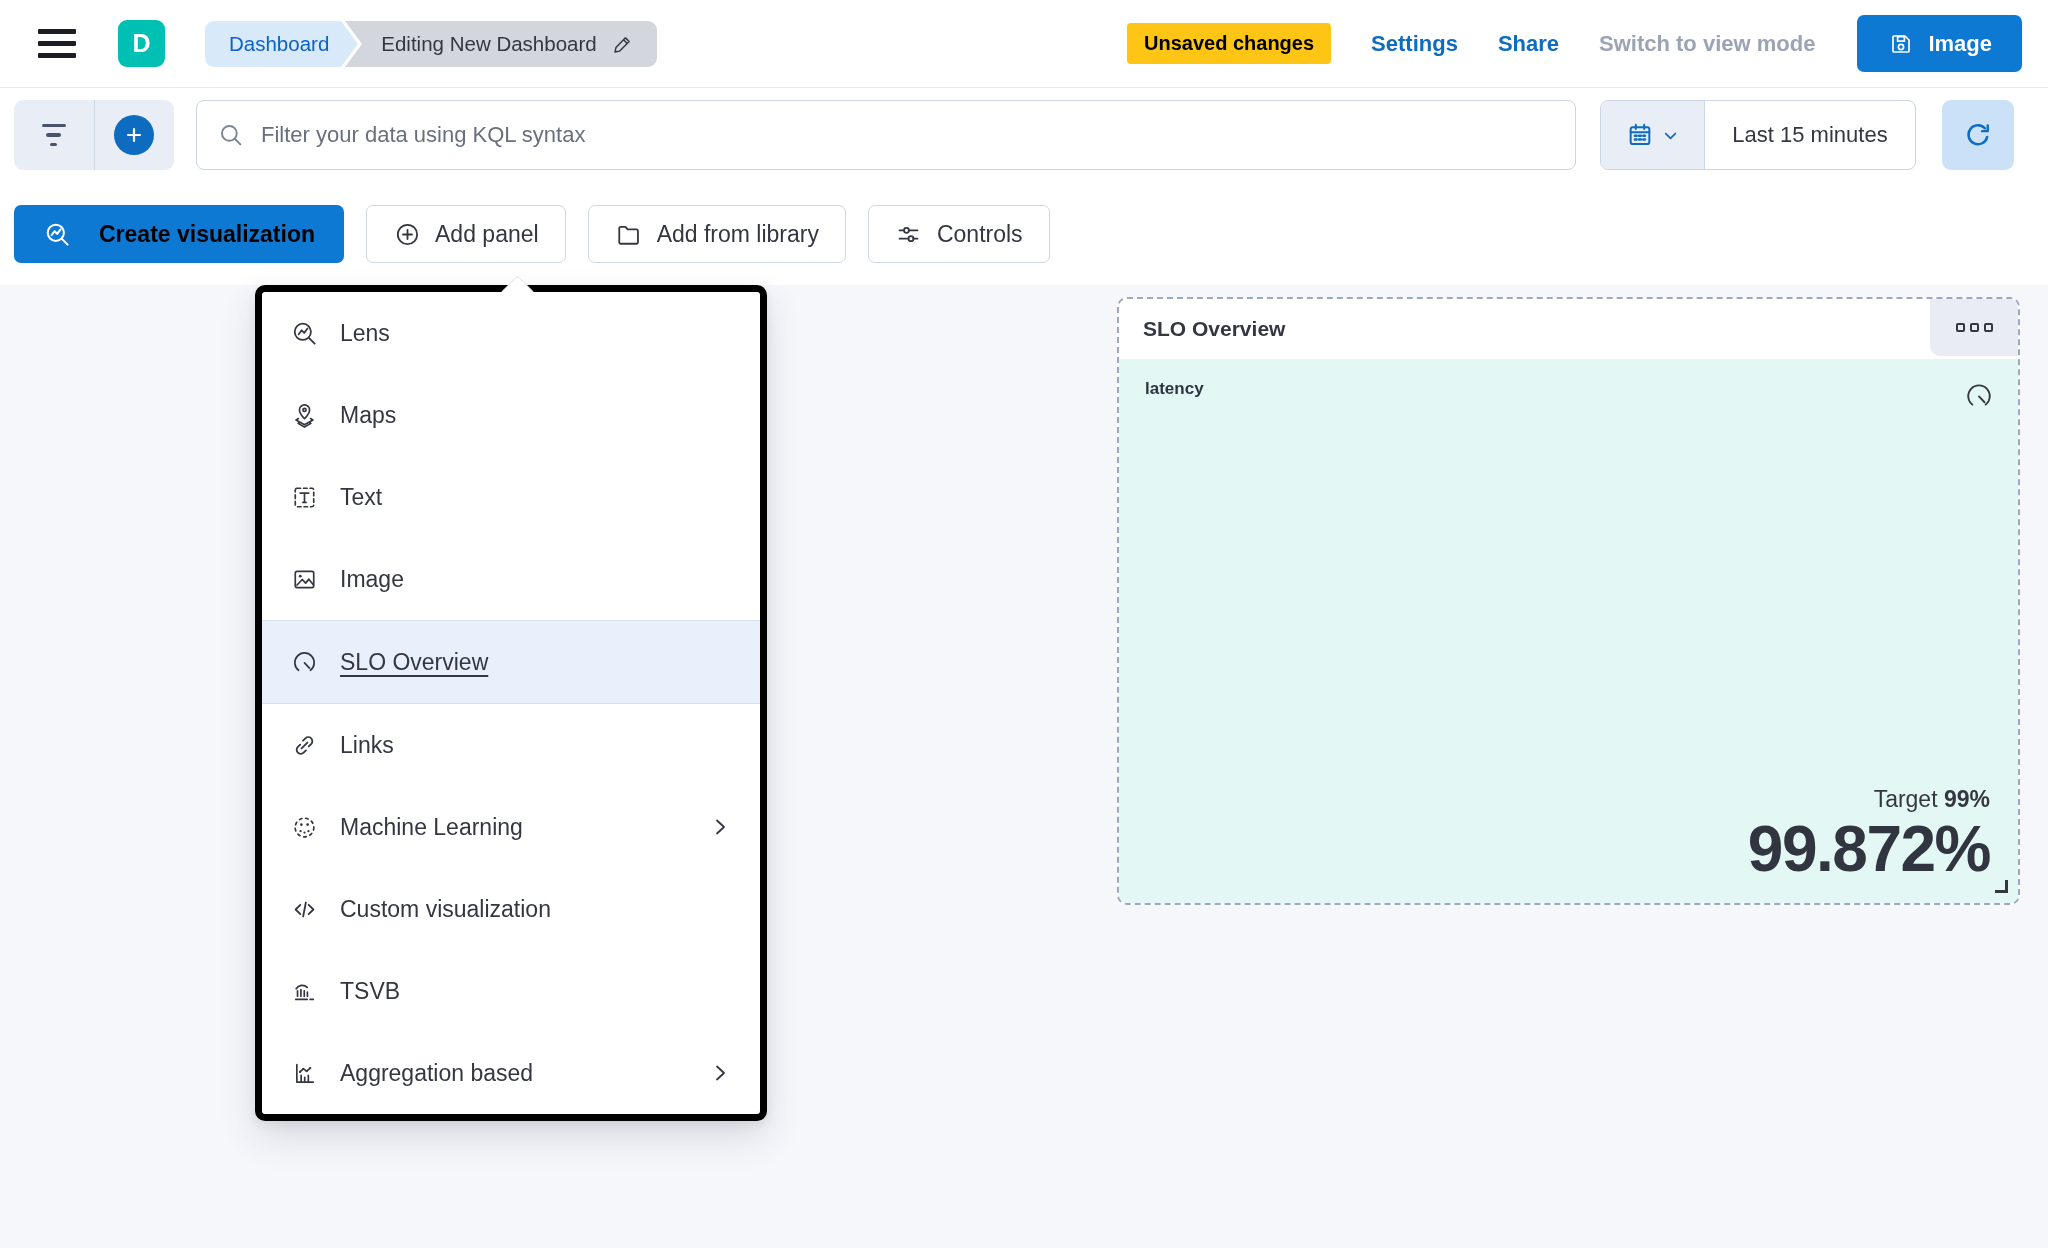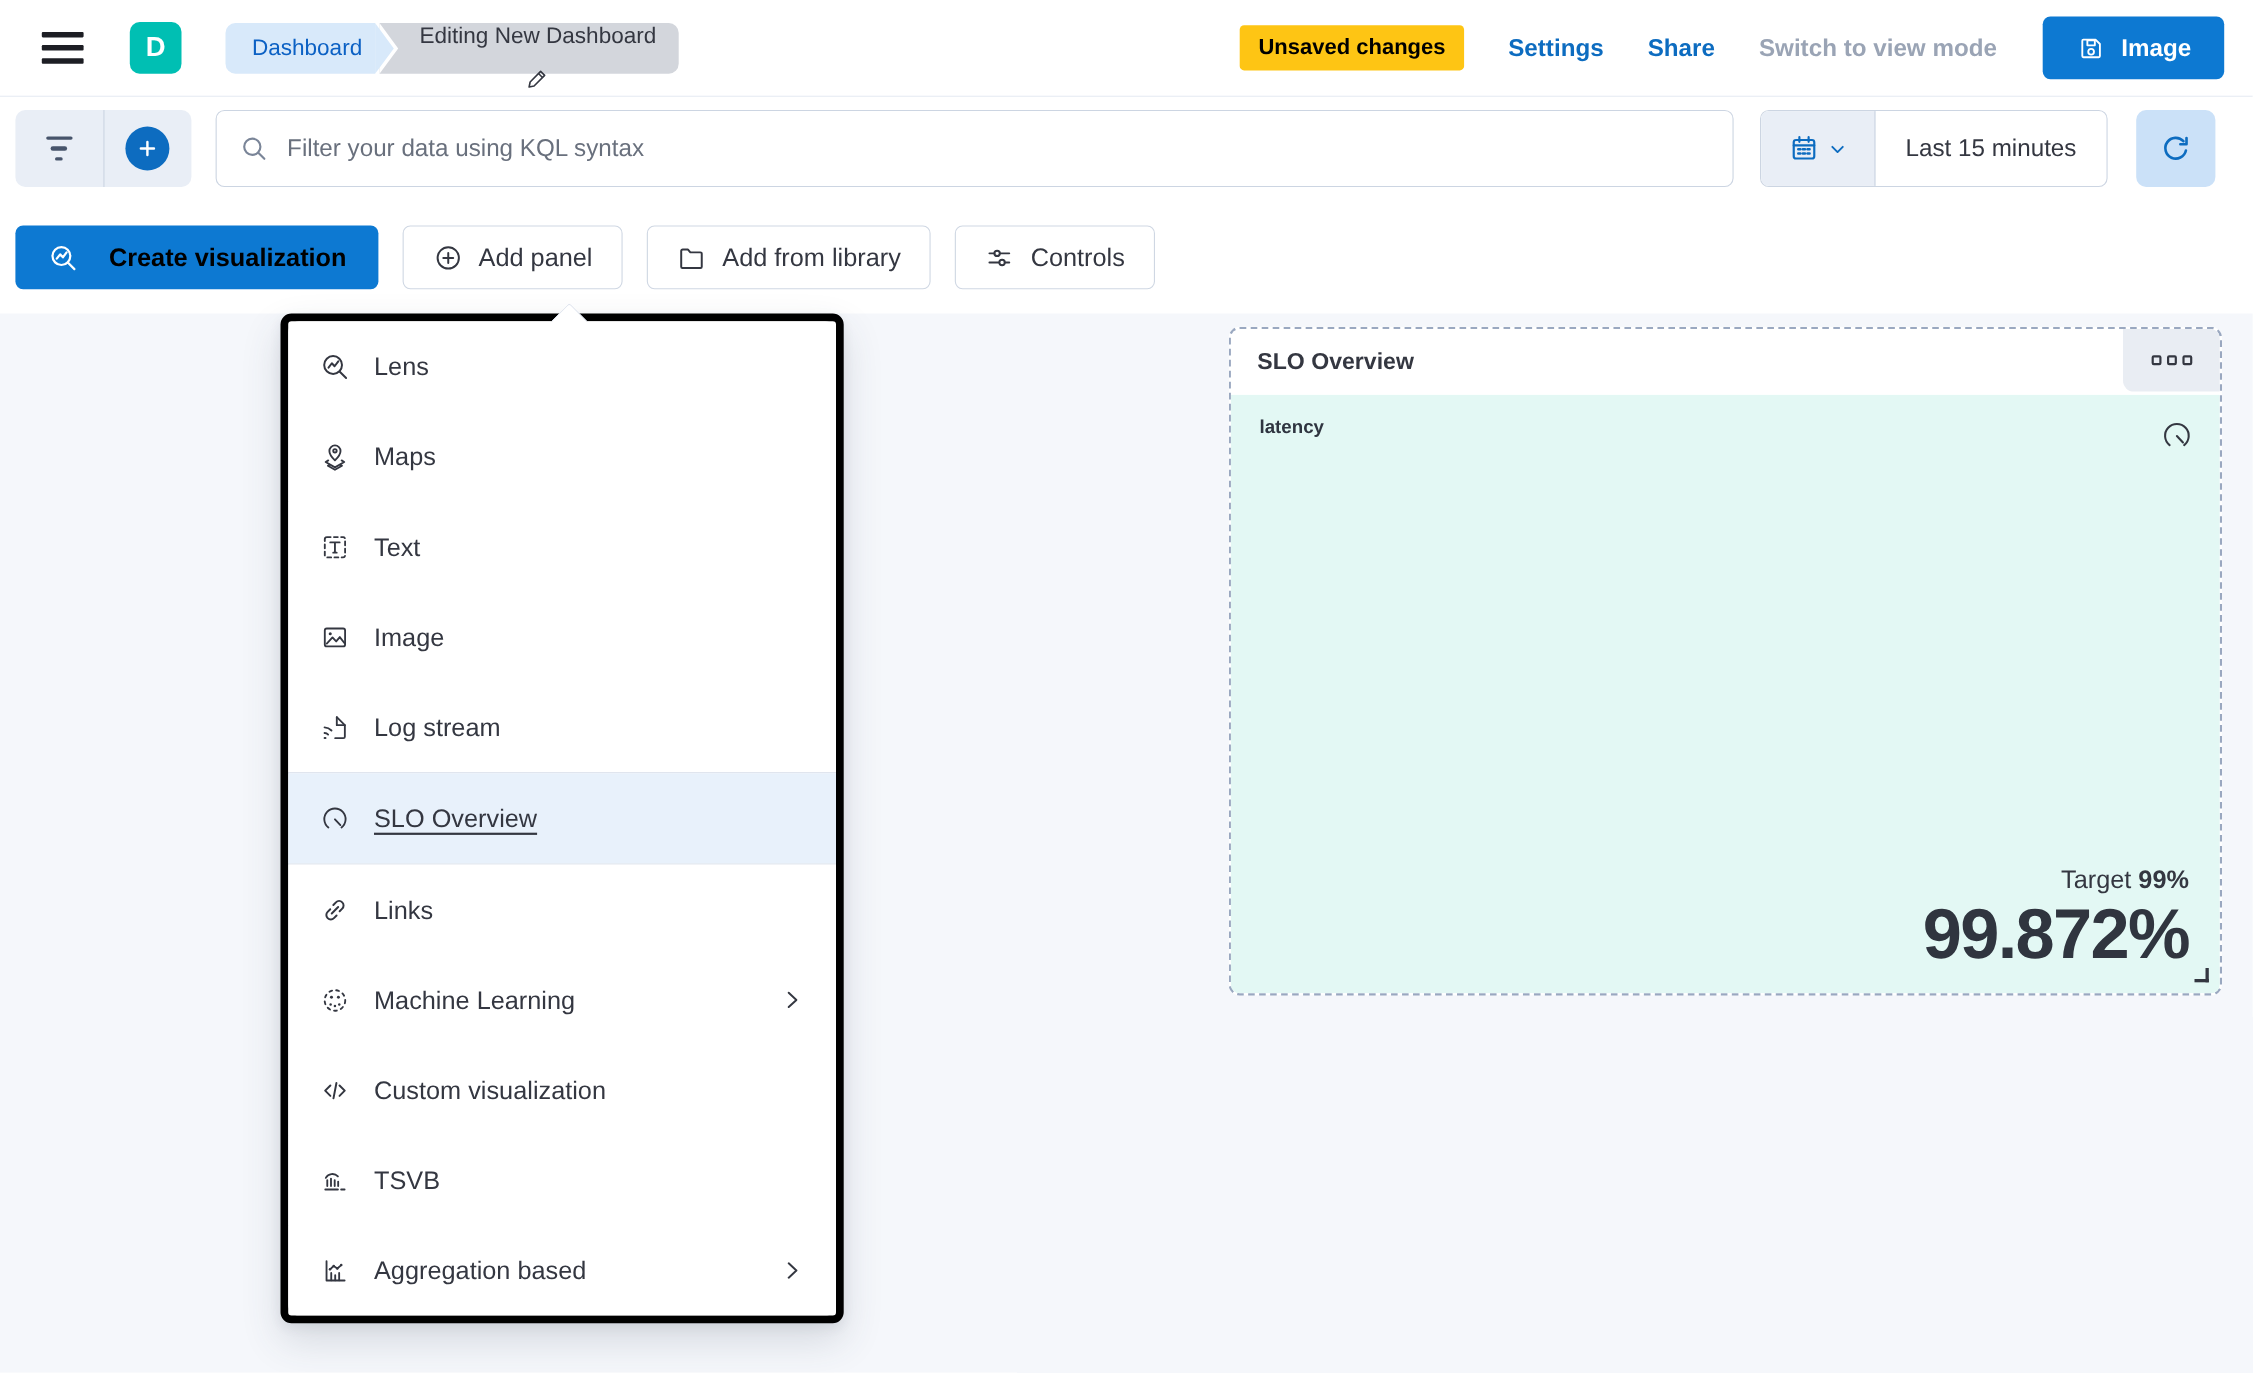--- a/index.html
+++ b/index.html
@@ -13,21 +13,21 @@
   .hamburger { width:38px; display:flex; flex-direction:column; gap:7px; margin-left:16px; cursor:pointer; }
   .hamburger span { height:5px; background:#1d1e24; border-radius:1px; }
   .logo { width:47px; height:47px; border-radius:9px; background:#00bfb3; color:#fff; font-size:25px;
     font-weight:700; display:flex; align-items:center; justify-content:center; margin-left:42px; }
   .crumbs { display:flex; align-items:center; margin-left:40px; height:46px; }
   .crumb-first { position:relative; background:#d8e9fa; color:#0c61c4; font-size:20.5px; font-weight:500;
     height:46px; display:flex; align-items:center; padding:0 12px 0 24px; border-radius:9px 0 0 9px; }
   .crumb-first::after { content:''; position:absolute; right:-17px; top:0; border-top:23px solid transparent;
     border-bottom:23px solid transparent; border-left:17px solid #d8e9fa; z-index:2; }
   .crumb-last { position:relative; background:#d3d6dc; color:#343741; font-size:20.5px; font-weight:500;
-    height:46px; display:flex; align-items:center; gap:12px; padding:0 20px 0 36px; border-radius:0 9px 9px 0; margin-left:4px;flex-direction:column; }
+    height:46px; display:flex; align-items:center; gap:12px; padding:0 20px 0 36px; border-radius:0 9px 9px 0; margin-left:4px; }
   .crumb-last::before { content:''; position:absolute; left:0; top:0; border-top:23px solid transparent;
     border-bottom:23px solid transparent; border-left:17px solid #fff; }
   .badge { margin-left:auto; background:#fec514; color:#000; font-size:20px; font-weight:600;
     padding:9px 17px; border-radius:4px; white-space:nowrap; }
   .hlink { font-size:22px; font-weight:600; color:#0d6cc0; margin-left:40px; cursor:pointer; white-space:nowrap; }
   .hlink.disabled { color:#9aa4b5; }
   .save-btn { margin-left:42px; margin-right:4px; background:#0d79d2; color:#fff; height:57px; padding:0 30px;
     border:none; border-radius:7px; display:flex; align-items:center; gap:13px; font-size:22px; font-weight:600;
     font-family:inherit; cursor:pointer; }
 
@@ -303,32 +303,20 @@
         <span class="mi-ic">
           <svg width="27" height="27" viewBox="0 0 24 24" fill="none" stroke="#343741" stroke-width="1.5" stroke-linecap="round" stroke-linejoin="round">
             <rect x="3.8" y="4.8" width="16.4" height="14.4" rx="1.6"></rect>
             <circle cx="8.2" cy="9" r="1.25" fill="#343741" stroke="none"></circle>
             <path d="M5.4 16.9 10 12l3 3.2 2.9-3.5 3.9 5"></path>
           </svg>
         </span>
         <span class="lbl">Image</span>
       </div>
 
-      <div class="menu-item">
-        <span class="mi-ic">
-          <svg width="27" height="27" viewBox="0 0 24 24" fill="none" stroke="#343741" stroke-width="1.5" stroke-linecap="round" stroke-linejoin="round">
-            <path d="M13.5 3.5 20 10v9.3a1.2 1.2 0 0 1-1.2 1.2h-6.6"></path>
-            <path d="M13.5 3.5V10H20"></path>
-            <path d="M3.6 11.8a8.4 8.4 0 0 1 5.6 2.5"></path>
-            <path d="M3.6 16.3a4.2 4.2 0 0 1 2.9 1.3"></path>
-            <path d="M3.6 20.4h.8"></path>
-          </svg>
-        </span>
-        <span class="lbl">Log stream</span>
-      </div>
 
       <div class="menu-divider"></div>
 
       <div class="menu-item selected">
         <span class="mi-ic">
           <svg width="27" height="27" viewBox="0 0 24 24" fill="none" stroke="#343741" stroke-width="1.5" stroke-linecap="round" stroke-linejoin="round">
             <path d="M6.7 18.9a8.6 8.6 0 1 1 10.6 0"></path>
               <path d="M12 12.3l4.4 4.7"></path>
           </svg>
         </span>

